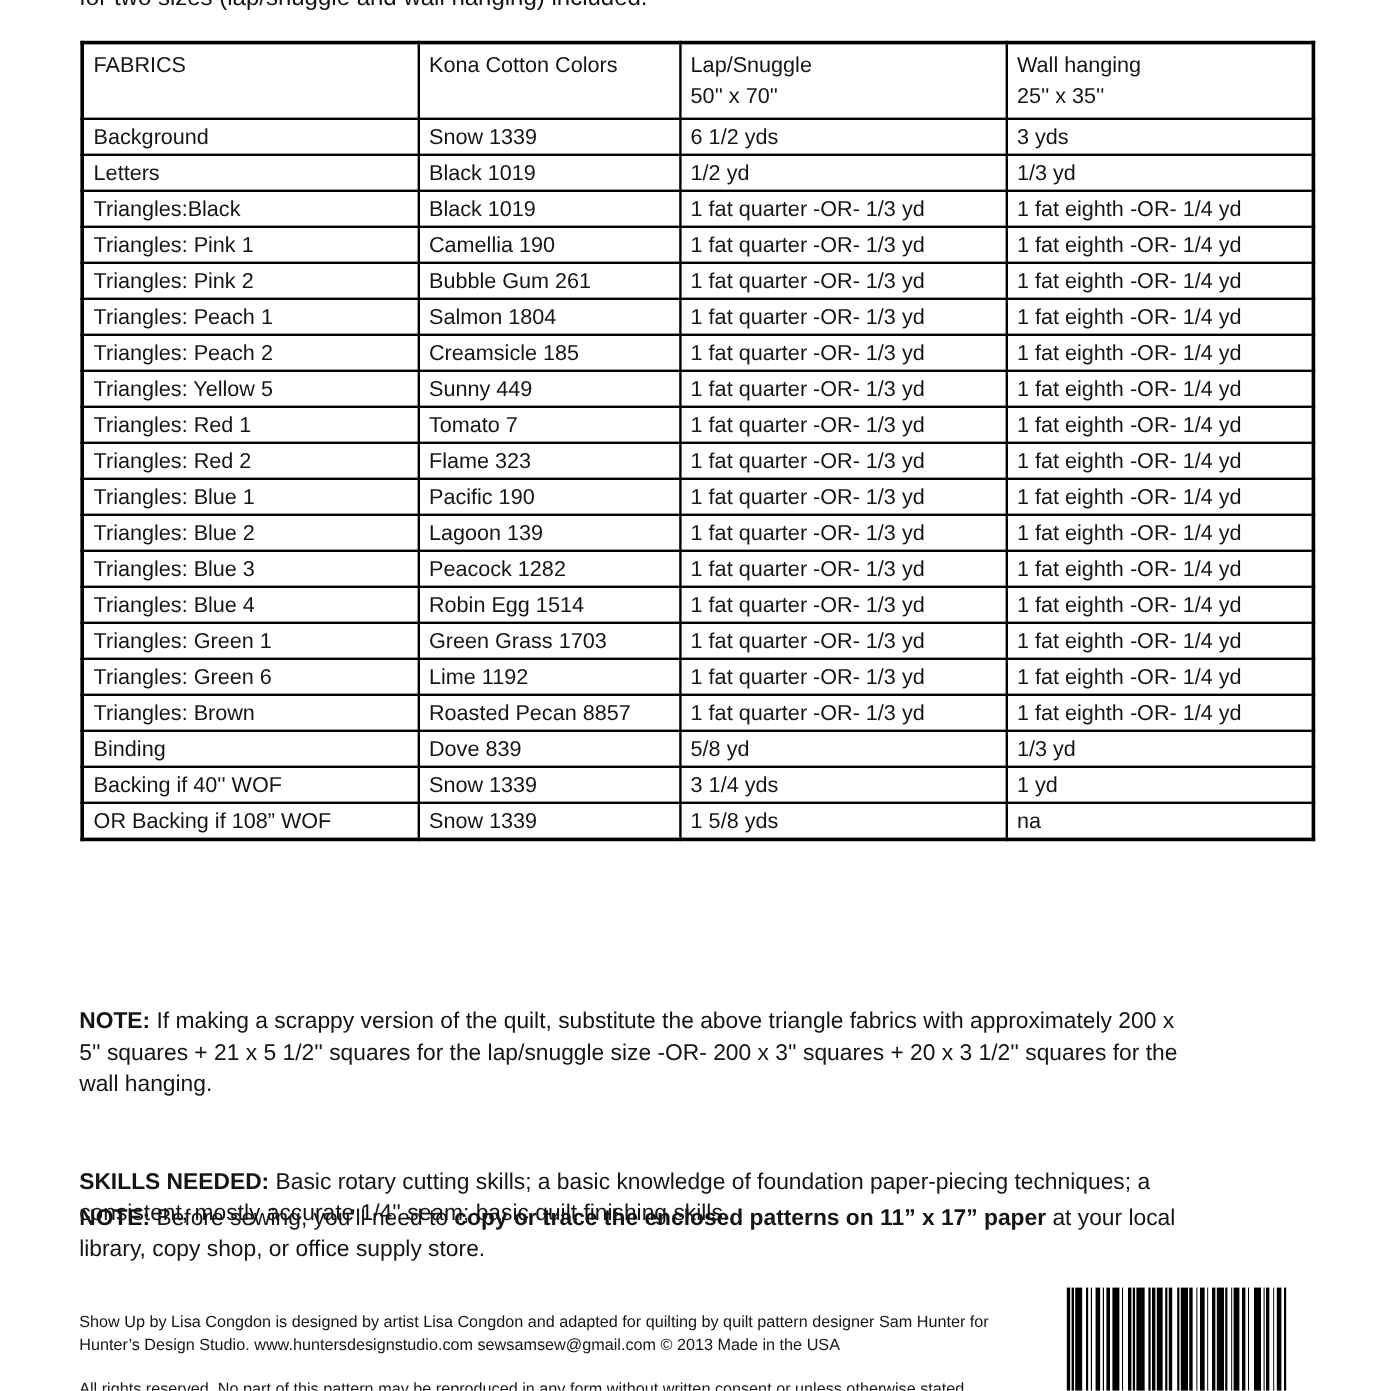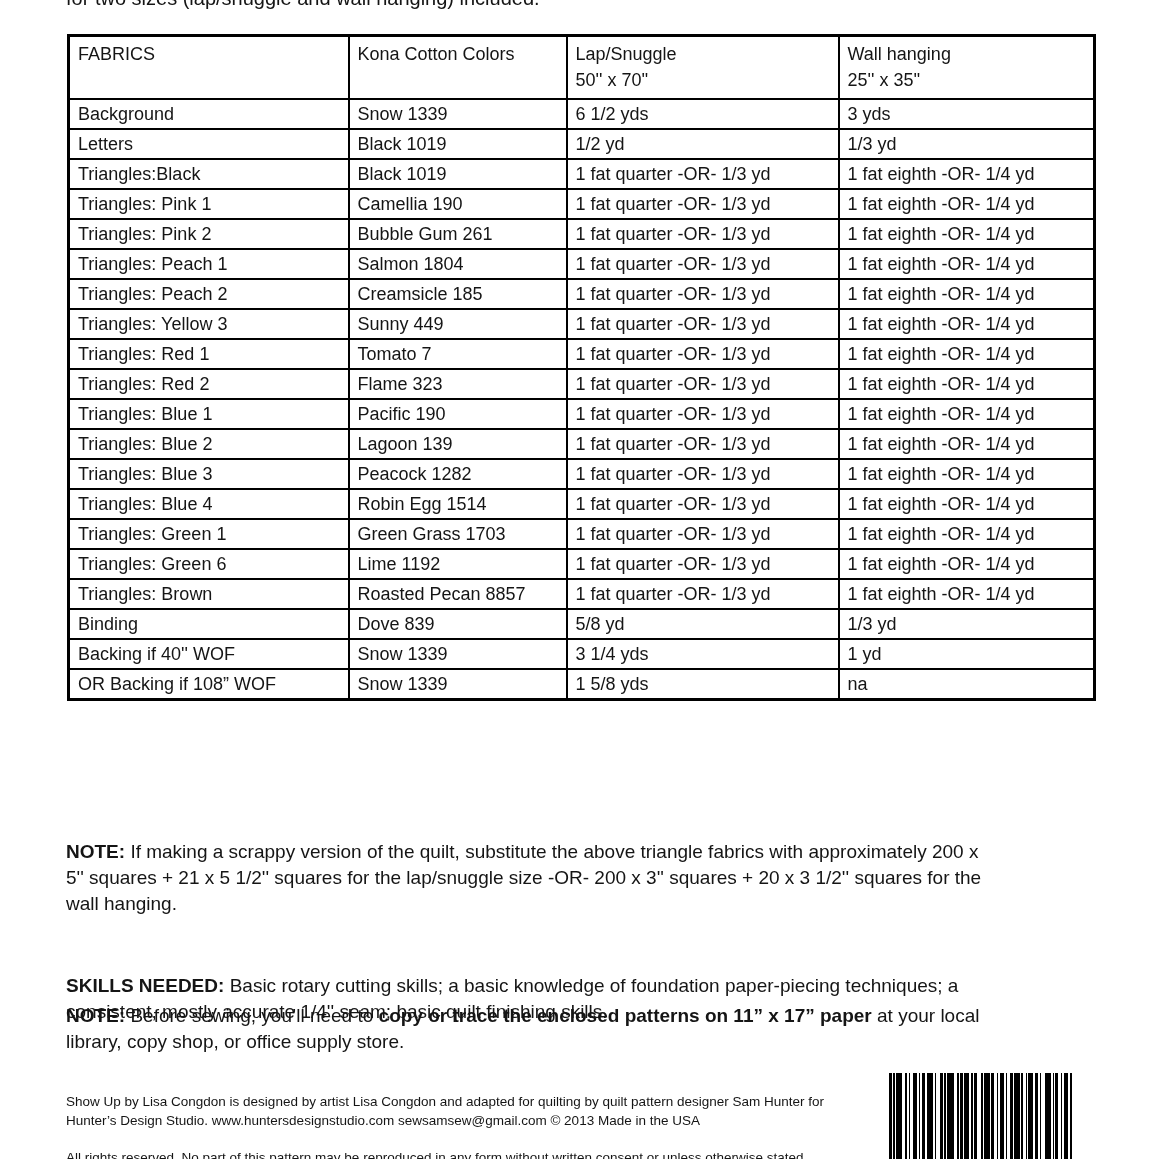--- a/index.html
+++ b/index.html
@@ -148,21 +148,21 @@
         <td>1 fat quarter -OR- 1/3 yd</td>
         <td>1 fat eighth -OR- 1/4 yd</td>
       </tr>
       <tr>
         <td>Triangles: Peach 2</td>
         <td>Creamsicle 185</td>
         <td>1 fat quarter -OR- 1/3 yd</td>
         <td>1 fat eighth -OR- 1/4 yd</td>
       </tr>
       <tr>
-        <td>Triangles: Yellow 3</td>
+        <td>Triangles: Yellow 5</td>
         <td>Sunny 449</td>
         <td>1 fat quarter -OR- 1/3 yd</td>
         <td>1 fat eighth -OR- 1/4 yd</td>
       </tr>
       <tr>
         <td>Triangles: Red 1</td>
         <td>Tomato 7</td>
         <td>1 fat quarter -OR- 1/3 yd</td>
         <td>1 fat eighth -OR- 1/4 yd</td>
       </tr>

